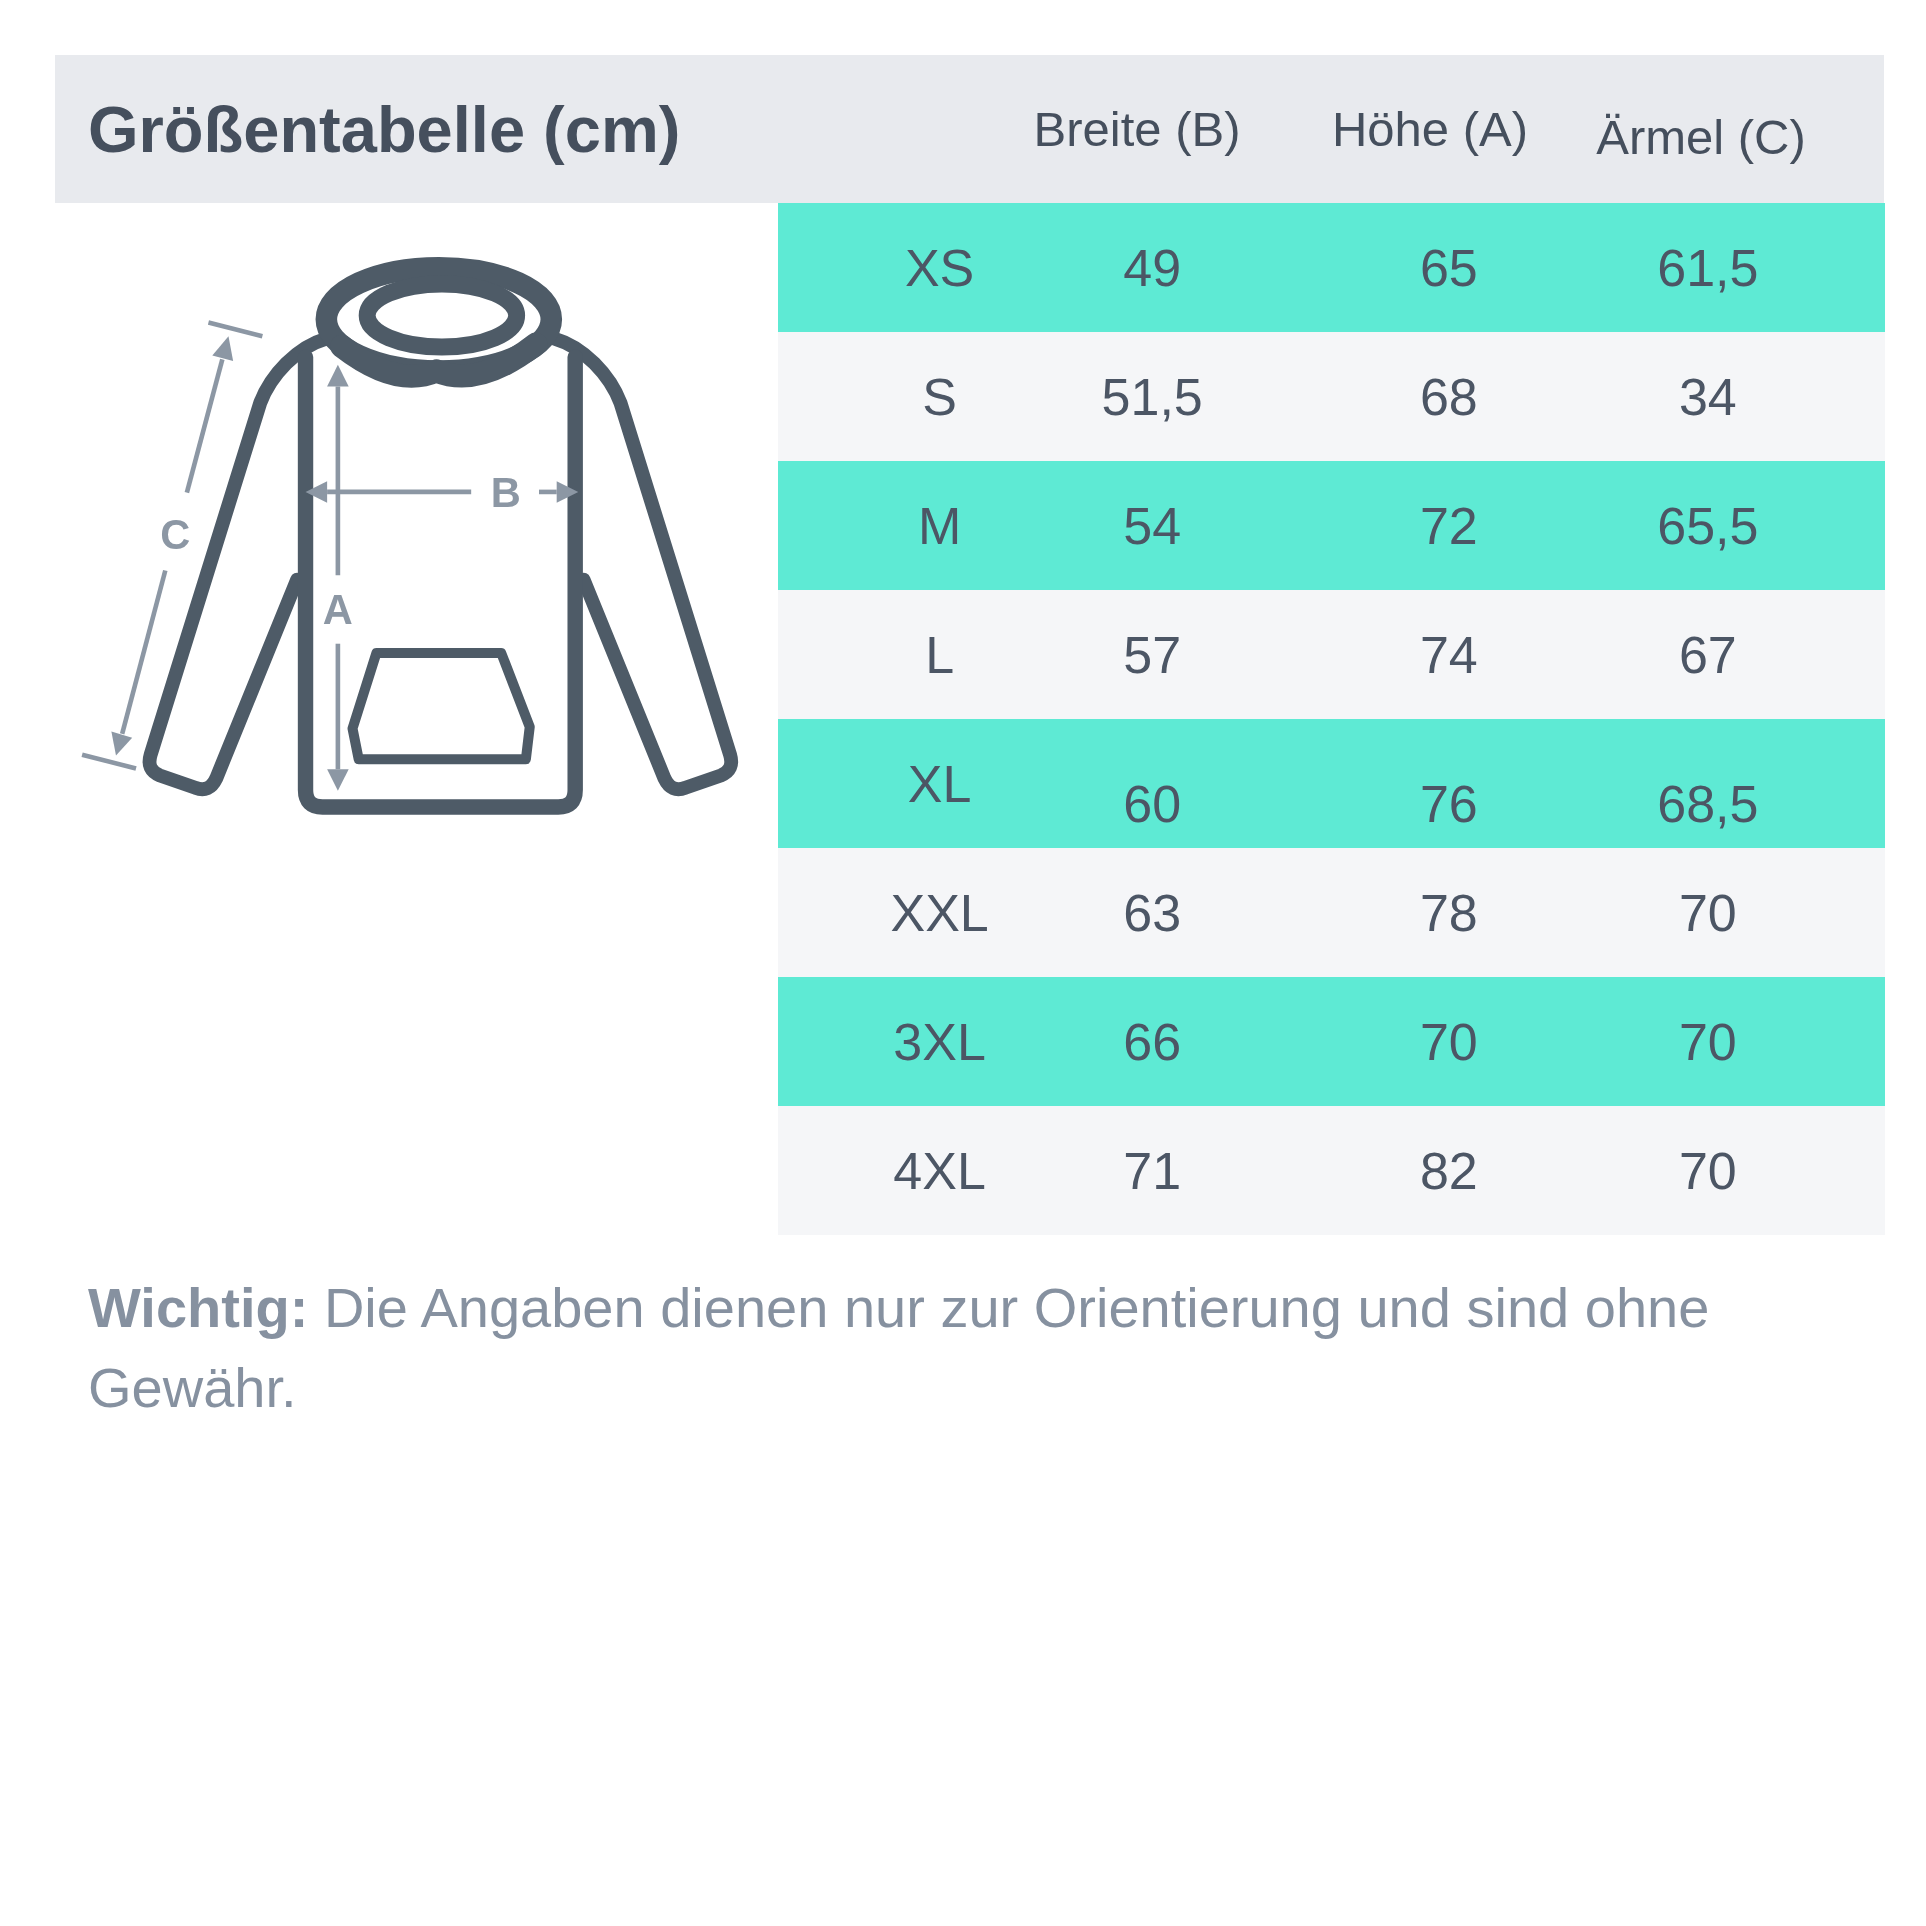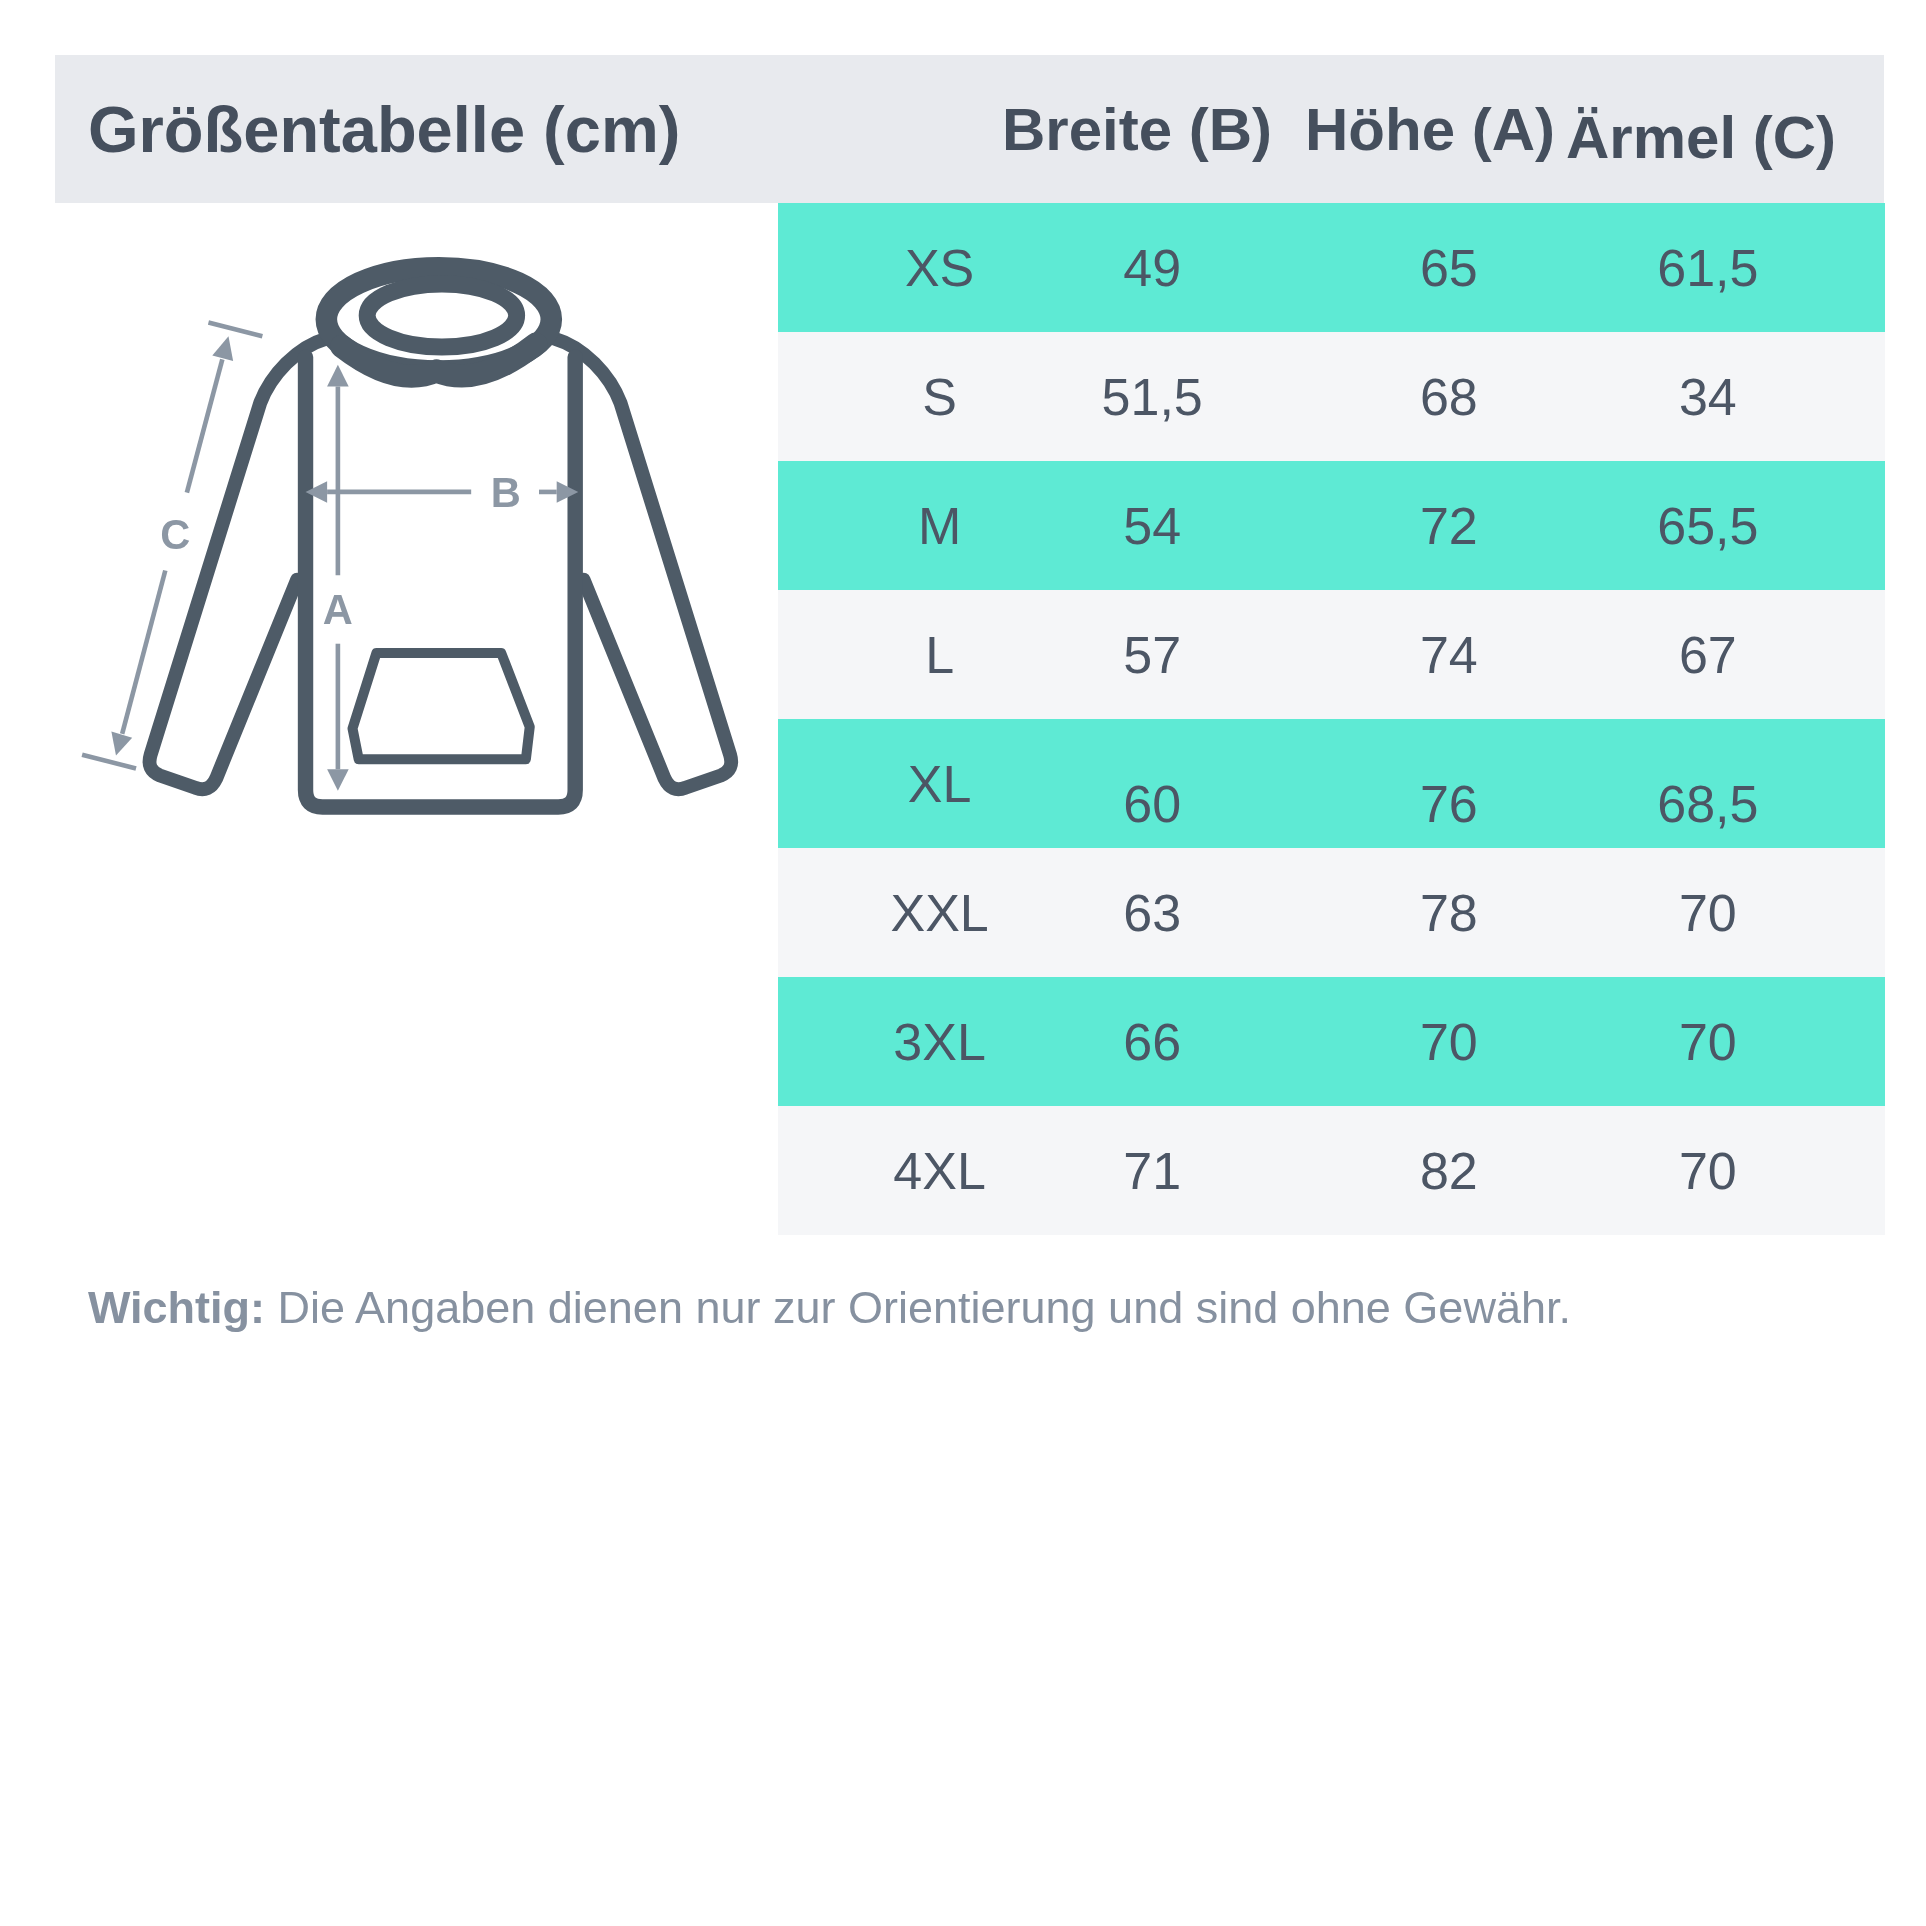--- a/index.html
+++ b/index.html
@@ -21,21 +21,21 @@
   .header-band{
     position:absolute;left:55px;top:55px;width:1829px;height:148px;
     background:var(--header-band);
   }
   .page-title{
     position:absolute;left:33px;top:50%;transform:translateY(-50%);
     font-size:65px;font-weight:bold;color:var(--heading-text);white-space:nowrap;text-align:center;
   }
   .col-header{
     position:absolute;top:50%;transform:translate(-50%,-50%);
-    font-size:60px;font-weight:bold;color:var(--heading-text);white-space:nowrap;
+    font-size:49px;font-weight:normal;color:var(--heading-text);white-space:nowrap;
   }
   .col-header.col-b{left:1082px;}
   .col-header.col-a{left:1375px;}
   .col-header.col-c{left:1646px;margin-top:8px;}
   
   .size-table{
     position:absolute;left:778px;top:203px;width:1107px;
   }
   .trow{position:relative;height:129px;background:#5eead4;}
   .trow.striped{background:var(--row-stripe);}
@@ -57,21 +57,21 @@
   .mask-fill{fill:#ffffff;stroke:none;}
   .dim-line{stroke:var(--arrow);stroke-width:6;fill:none;stroke-linecap:butt;}
   .dim-head{fill:var(--arrow);stroke:none;}
   .dim-label{
     fill:var(--arrow);font-family:"Liberation Sans","DejaVu Sans",sans-serif;
     font-size:54px;font-weight:600;text-anchor:middle;
   }
   
   .footer-note{
     position:absolute;left:88px;top:1268px;width:1765px;
-    font-size:45px;line-height:80px;color:var(--footer-text);
+    font-size:56px;line-height:80px;color:var(--footer-text);
   }
   .footer-note b{font-weight:bold;color:var(--footer-text);}
 </style>
 </head>
 <body>
 
 <div class="header-band">
   <div class="page-title">Größentabelle (cm)</div>
   <div class="col-header col-b">Breite (B)</div>
   <div class="col-header col-a">Höhe (A)</div>

